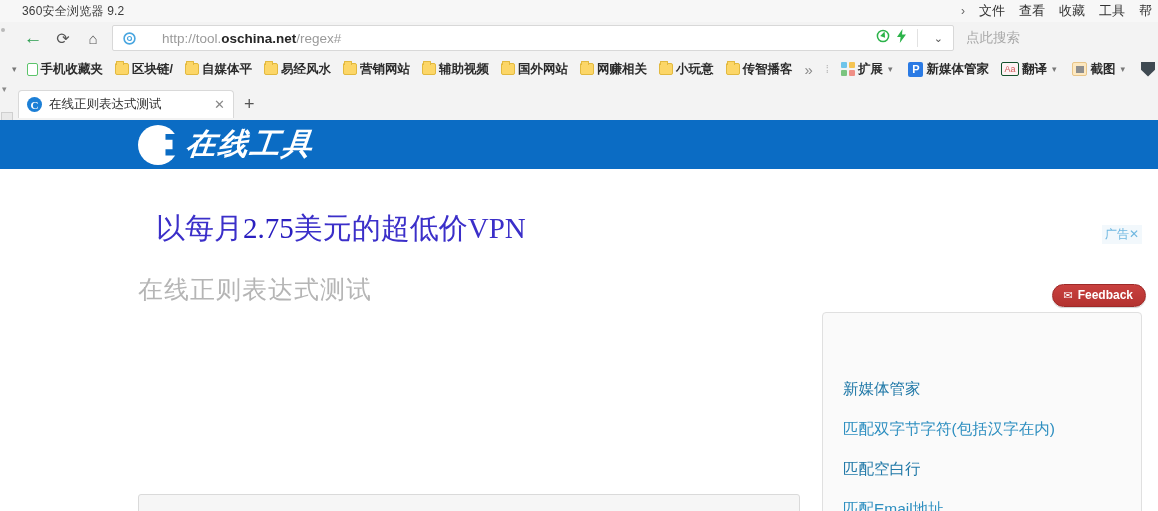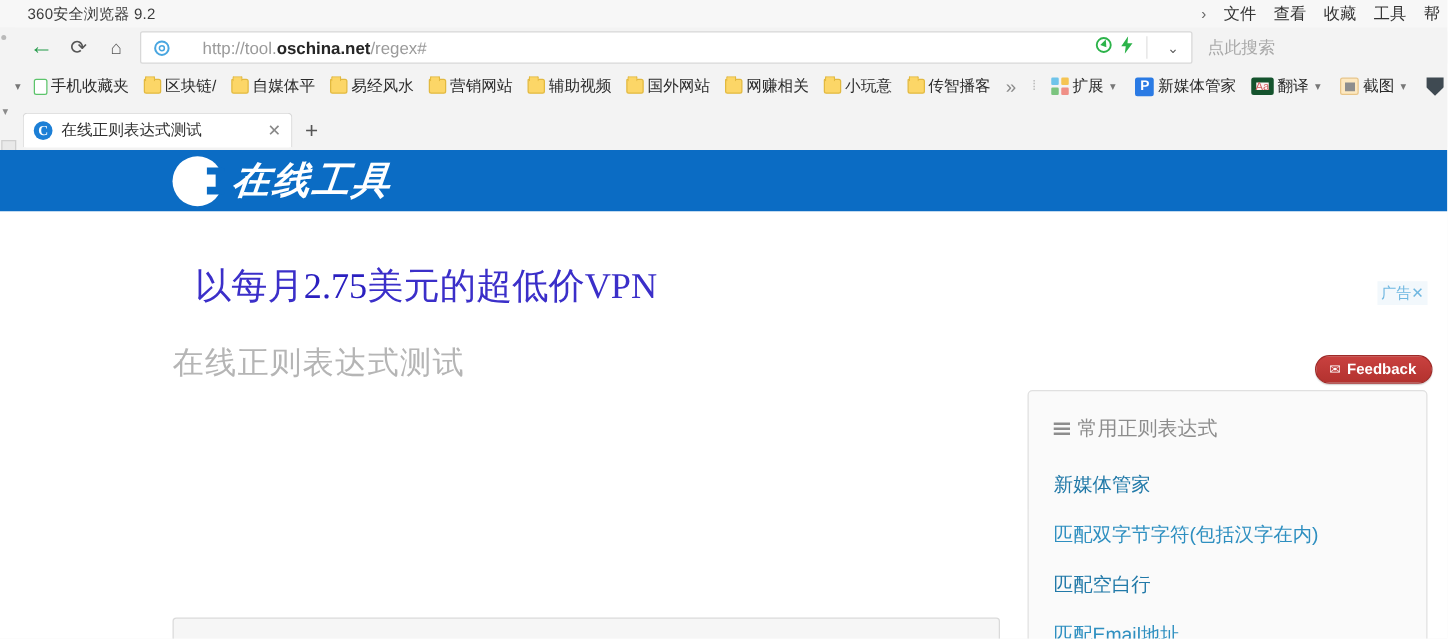--- a/index.html
+++ b/index.html
@@ -122,21 +122,21 @@
     overflow: hidden;
     white-space: nowrap;
   }
   .bm {
     display: flex; align-items: center;
     gap: 3px;
     padding: 0 6px;
     height: 22px;
     flex: 0 0 auto;
   }
-  .bm-label { font-size: 12.5px; color: #2b2b2b; }
+  .bm-label { font-size: 12.5px; color: #2b2b2b; font-weight: bold; }
   .folder-ico {
     width: 14px; height: 12px;
     background: #fcd667;
     border: 1px solid #e2b93f;
     border-radius: 1px 2px 2px 2px;
     position: relative;
     flex: 0 0 auto;
   }
   .folder-ico:before {
     content: "";
@@ -177,21 +177,21 @@
     gap: 2px;
   }
   .ext-grid i { display: block; border-radius: 1px; }
   .p-ico {
     width: 15px; height: 15px; background: #2a7ae4; color: #fff;
     font-size: 11px; font-weight: 700; display: flex;
     align-items: center; justify-content: center; border-radius: 2px;
     flex: 0 0 auto;
   }
   .ad-ico {
-    width: 18px; height: 14px; border: 4px solid #14532d;
+    width: 18px; height: 14px; border: 1px solid #14532d;
     color: #d05c5c; font-size: 9px; display: flex;
     align-items: center; justify-content: center; border-radius: 2px;
     background: #fdf3f3; flex: 0 0 auto;
   }
   .shot-ico {
     width: 15px; height: 14px; background: #fde8c0;
     border: 1px solid #e8c589; border-radius: 2px;
     flex: 0 0 auto; position: relative;
   }
   .shot-ico:after {
@@ -617,28 +617,20 @@
 
     <div class="feedback">
       <span class="fb-mail">✉</span>
       <span>Feedback</span>
     </div>
 
 
     <div class="box2"></div>
 
     <div class="side-card">
-      <div class="side-title">
-        <span class="list-ico">
-            <i></i>
-            <i></i>
-            <i></i>
-          </span>
-        <span>常用正则表达式</span>
-      </div>
       <div class="side-links">
         <a class="side-link">新媒体管家</a>
         <a class="side-link l2">匹配双字节字符(包括汉字在内)</a>
         <a class="side-link">匹配空白行</a>
         <a class="side-link l2">匹配Email地址</a>
       </div>
     </div>
 
   </div>
 </div>

